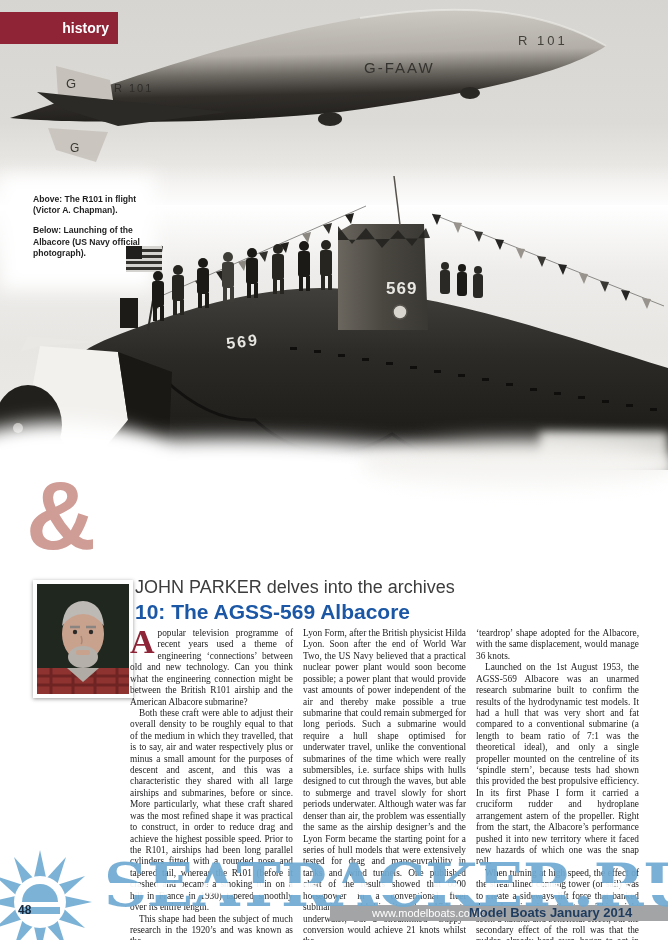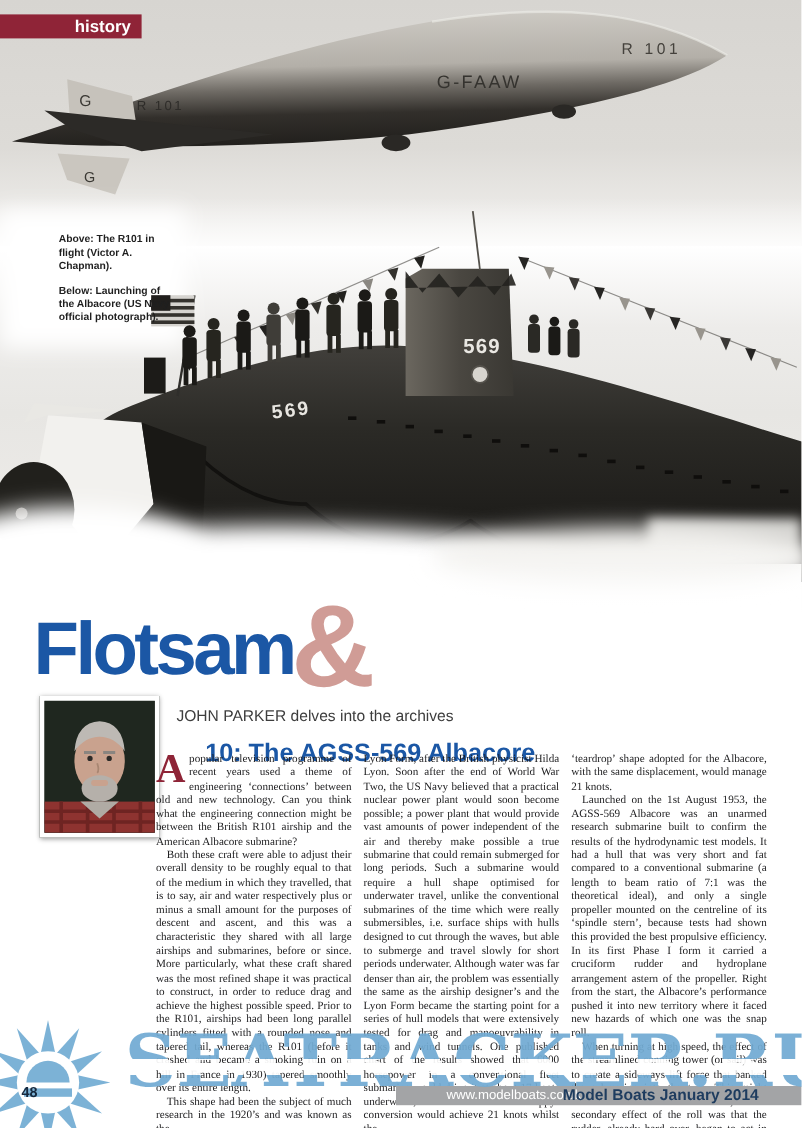--- a/index.html
+++ b/index.html
@@ -1,41 +1,41 @@
 <!DOCTYPE html>
 <html><head>
 <meta charset="utf-8">
 <style>
   html,body{margin:0;padding:0;}
   body{width:668px;height:940px;position:relative;overflow:hidden;background:#ffffff;
        font-family:"Liberation Sans",sans-serif;}
   .abs{position:absolute;}
 
   
-  .history-tab{left:0;top:12px;width:118px;height:20px;background:#8f2437;color:#fff;
+  .history-tab{left:0;top:12px;width:118px;height:32px;background:#8f2437;color:#fff;
     display:flex;align-items:center;justify-content:flex-end;padding-right:9px;box-sizing:border-box;
     font-size:14px;font-weight:bold;z-index:3;}
 
   
   .photo-svg{left:0;top:0;z-index:1;}
 
   
   .caption{left:33px;top:194px;width:112px;z-index:2;font-size:8.6px;line-height:1.3;
     font-weight:bold;color:#1f1f1f;}
-  .caption p{margin:0 0 9px 16px;}
+  .caption p{margin:0 0 9px 0;}
 
   
   .title-row{left:28px;top:506px;z-index:2;display:flex;align-items:baseline;white-space:nowrap;}
   .title-word{font-size:62px;font-weight:bold;letter-spacing:-3px;color:#1b57a5;position:relative;z-index:2;}
   .title-amp{font-size:97px;font-weight:bold;color:#d09c96;position:relative;top:10px;
     margin:0 -14px 0 -2px;z-index:1;line-height:0;}
 
   .byline-block{left:135px;top:577px;z-index:2;}
-  .byline{font-size:13px;color:#3d3d3d;margin:12px;}
-  .article-heading{font-size:21px;font-weight:bold;color:#1b57a5;margin:2px 0 0 0;letter-spacing:0;padding-left:36px;}
+  .byline{font-size:18px;color:#3d3d3d;margin:0;}
+  .article-heading{font-size:21px;font-weight:bold;color:#1b57a5;margin:2px 0 0 0;letter-spacing:0;}
 
   
   .author-photo{left:33px;top:580px;width:92px;height:110px;z-index:2;background:#222a22;
     border:4px solid #fff;box-shadow:0 1px 4px rgba(0,0,0,.4);}
 
   
   .columns{left:130px;top:628px;width:510px;height:285px;z-index:2;display:flex;gap:10px;
     font-family:"Liberation Serif",serif;font-size:9.3px;line-height:1.23;color:#1c1c1e;}
   .col{width:163px;text-align:justify;}
   .col p{margin:0;}
@@ -289,21 +289,20 @@
 <div class="abs history-tab">
   <span>history</span>
 </div>
 
 <div class="abs caption">
   <p>Above: The R101 in flight (Victor A. Chapman).</p>
   <p>Below: Launching of the Albacore (US Navy official photograph).</p>
 </div>
 
 <div class="abs title-row">
-  <span class="title-word">Flotsam</span>
   <span class="title-amp">&amp;</span>
 </div>
 
 <div class="abs byline-block">
   <p class="byline">JOHN PARKER delves into the archives</p>
   <p class="article-heading">10: The AGSS-569 Albacore</p>
 </div>
 
 <div class="abs author-photo">
   <svg width="92" height="110" viewBox="0 0 92 110">
@@ -326,21 +325,21 @@
 <div class="abs columns">
   <div class="col">
     <p><span class="dropcap">A</span><span>popular television programme of recent years used a theme of engineering ‘connections’ between old and new technology. Can you think what the engineering connection might be between the British R101 airship and the American Albacore submarine?</span></p>
     <p class="ind">Both these craft were able to adjust their overall density to be roughly equal to that of the medium in which they travelled, that is to say, air and water respectively plus or minus a small amount for the purposes of descent and ascent, and this was a characteristic they shared with all large airships and submarines, before or since. More particularly, what these craft shared was the most refined shape it was practical to construct, in order to reduce drag and achieve the highest possible speed. Prior to the R101, airships had been long parallel cylinders fitted with a rounded nose and tapered tail, whereas the R101 (before it crashed and became a smoking ruin on a hill in France in 1930) tapered smoothly over its entire length.</p>
     <p class="ind">This shape had been the subject of much research in the 1920’s and was known as the</p>
   </div>
   <div class="col">
     <p>Lyon Form, after the British physicist Hilda Lyon. Soon after the end of World War Two, the US Navy believed that a practical nuclear power plant would soon become possible; a power plant that would provide vast amounts of power independent of the air and thereby make possible a true submarine that could remain submerged for long periods. Such a submarine would require a hull shape optimised for underwater travel, unlike the conventional submarines of the time which were really submersibles, i.e. surface ships with hulls designed to cut through the waves, but able to submerge and travel slowly for short periods underwater. Although water was far denser than air, the problem was essentially the same as the airship designer’s and the Lyon Form became the starting point for a series of hull models that were extensively tested for drag and manoeuvrability in tanks and wind tunnels. One published chart of the results showed that 6000 horsepower in a conventional fleet submarine would drive it at about 17 knots underwater, but a streamlined ‘Guppy’ conversion would achieve 21 knots whilst the</p>
   </div>
   <div class="col">
-    <p>‘teardrop’ shape adopted for the Albacore, with the same displacement, would manage 21 knots.</p>
+    <p>‘teardrop’ shape adopted for the Albacore, with the same displacement, would manage 36 knots.</p>
     <p class="ind">Launched on the 1st August 1953, the AGSS-569 Albacore was an unarmed research submarine built to confirm the results of the hydrodynamic test models. It had a hull that was very short and fat compared to a conventional submarine (a length to beam ratio of 7:1 was the theoretical ideal), and only a single propeller mounted on the centreline of its ‘spindle stern’, because tests had shown this provided the best propulsive efficiency. In its first Phase I form it carried a cruciform rudder and hydroplane arrangement astern of the propeller. Right from the start, the Albacore’s performance pushed it into new territory where it faced new hazards of which one was the snap roll.</p>
     <p class="ind">When turning at high speed, the effect of the streamlined conning tower (or sail) was to create a sideways lift force that banked the submarine into the turn. This might seem a natural and beneficial effect, but the secondary effect of the roll was that the rudder, already hard over, began to act in the</p>
   </div>
 </div>
 
 <div class="abs footer-bar"></div>
 <span class="abs footer-url">www.modelboats.co.uk</span>
 <span class="abs footer-issue">Model Boats January 2014</span>
 <span class="abs page-num">48</span>
 

